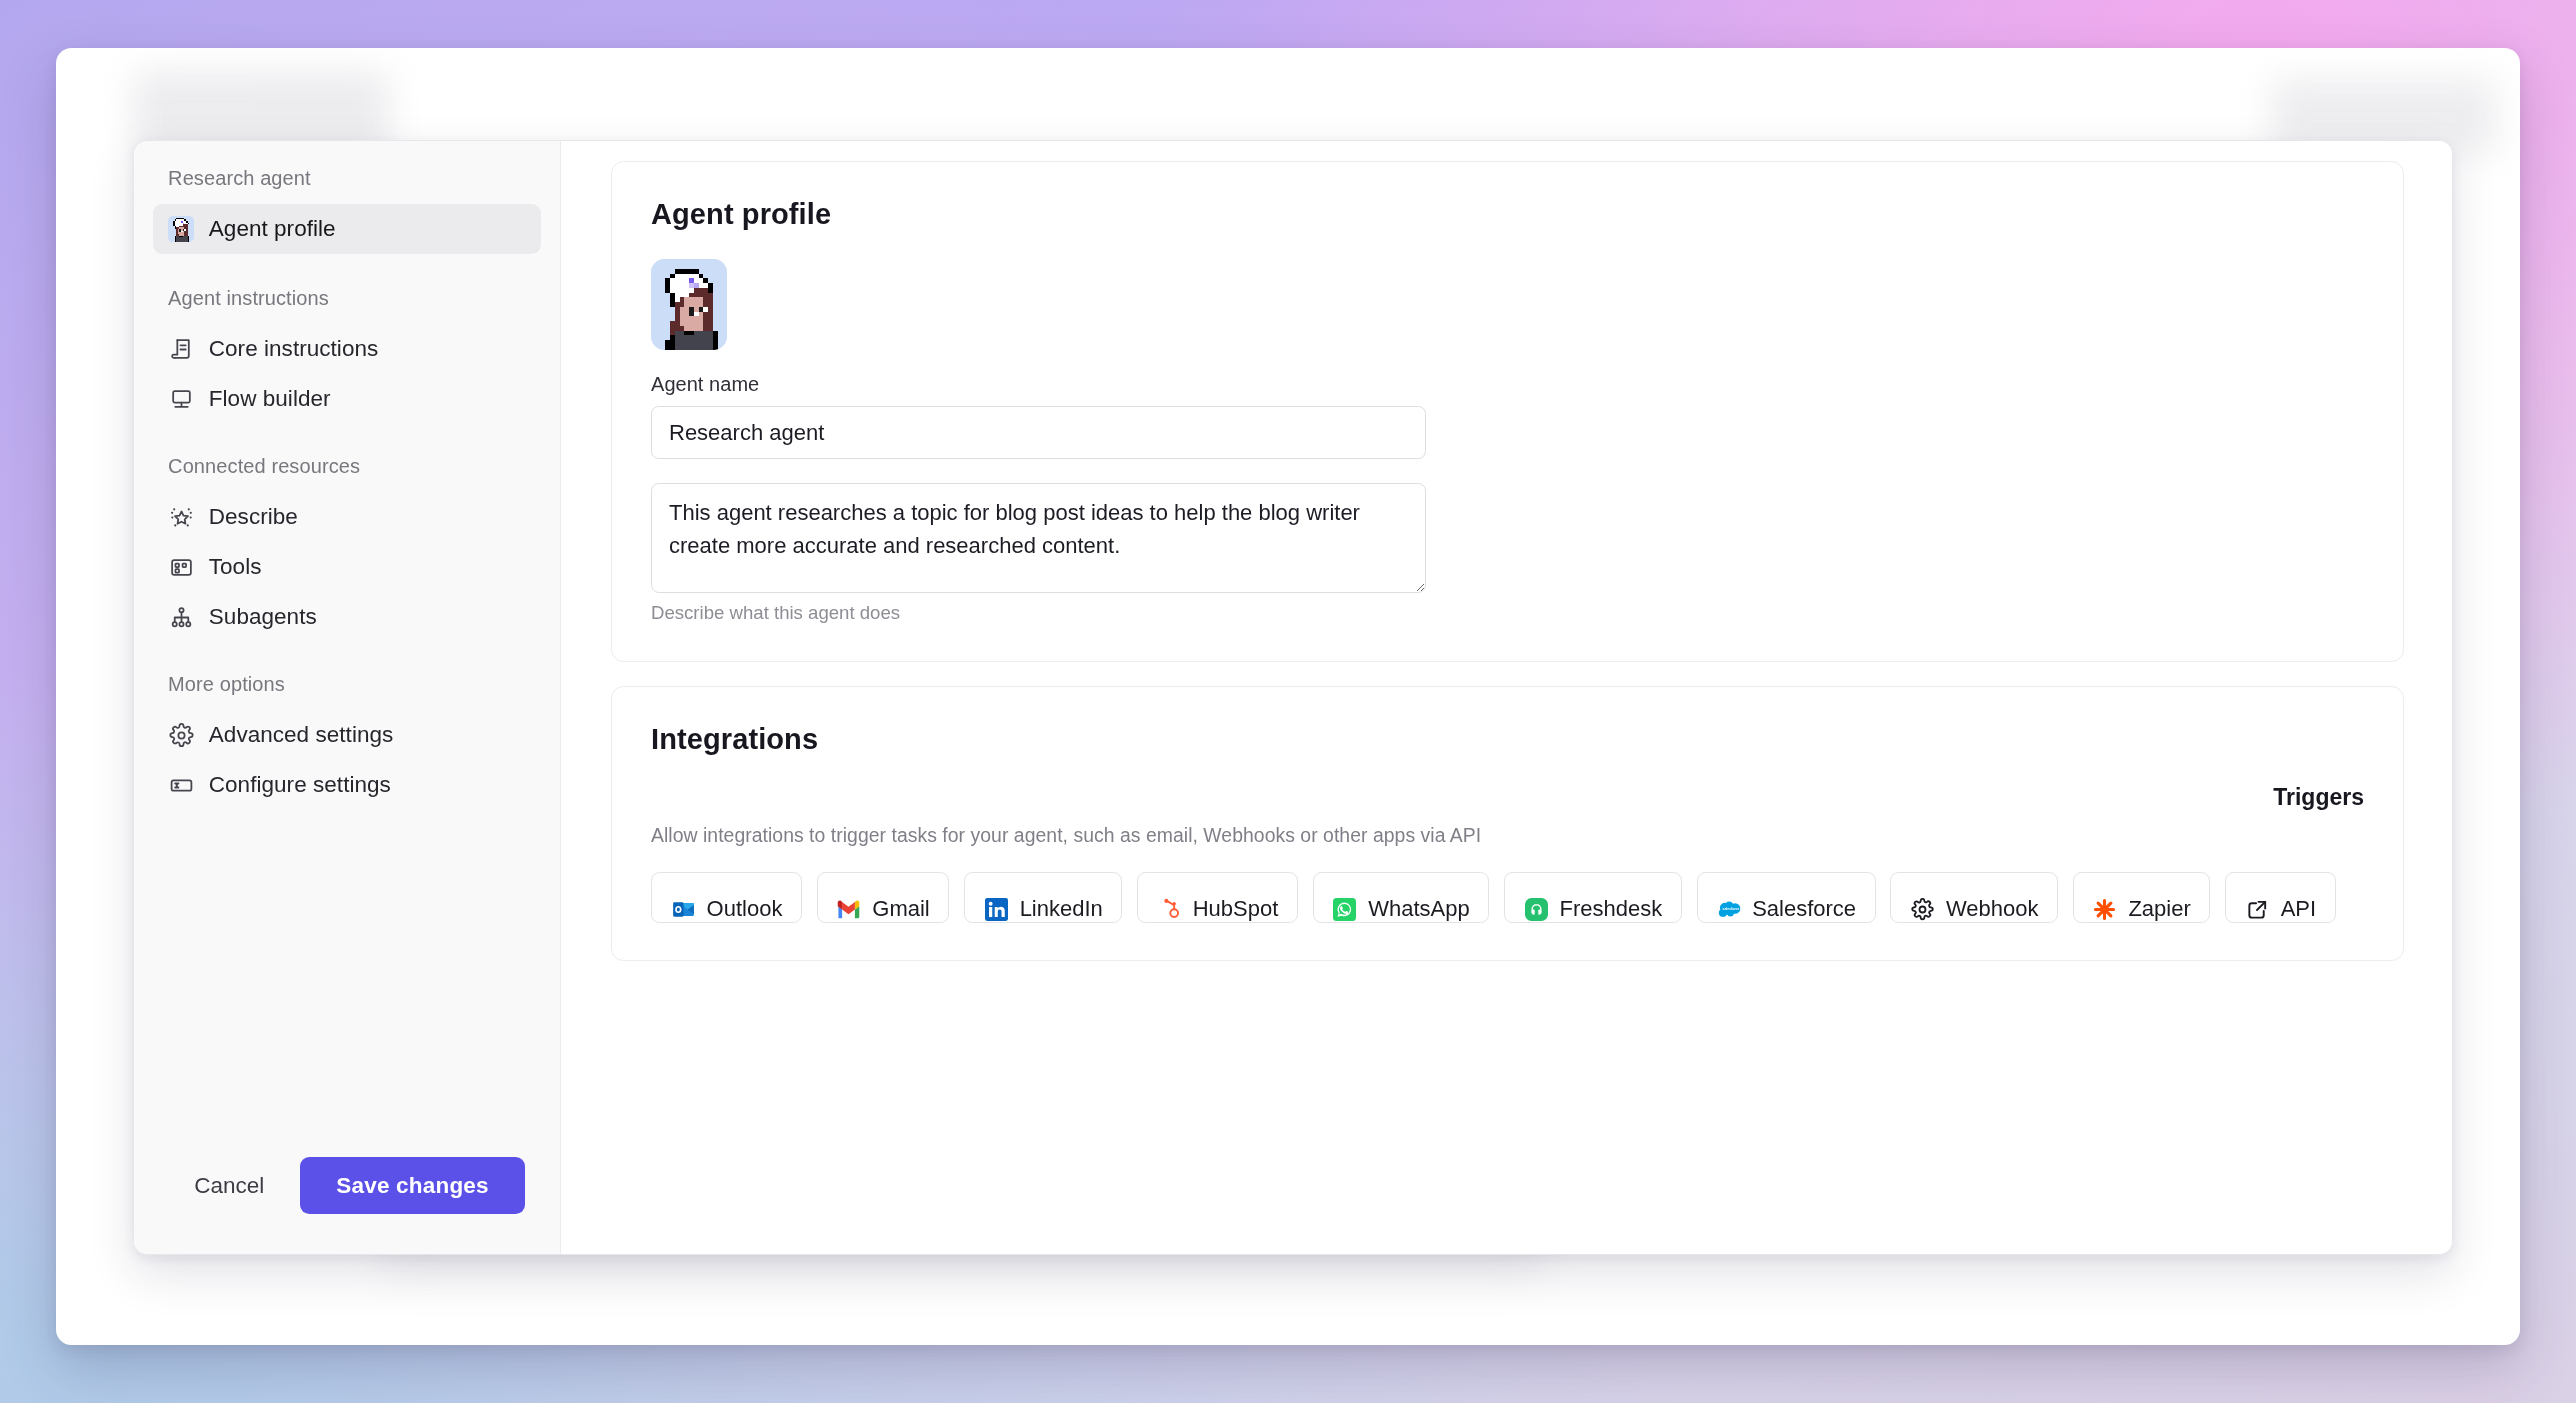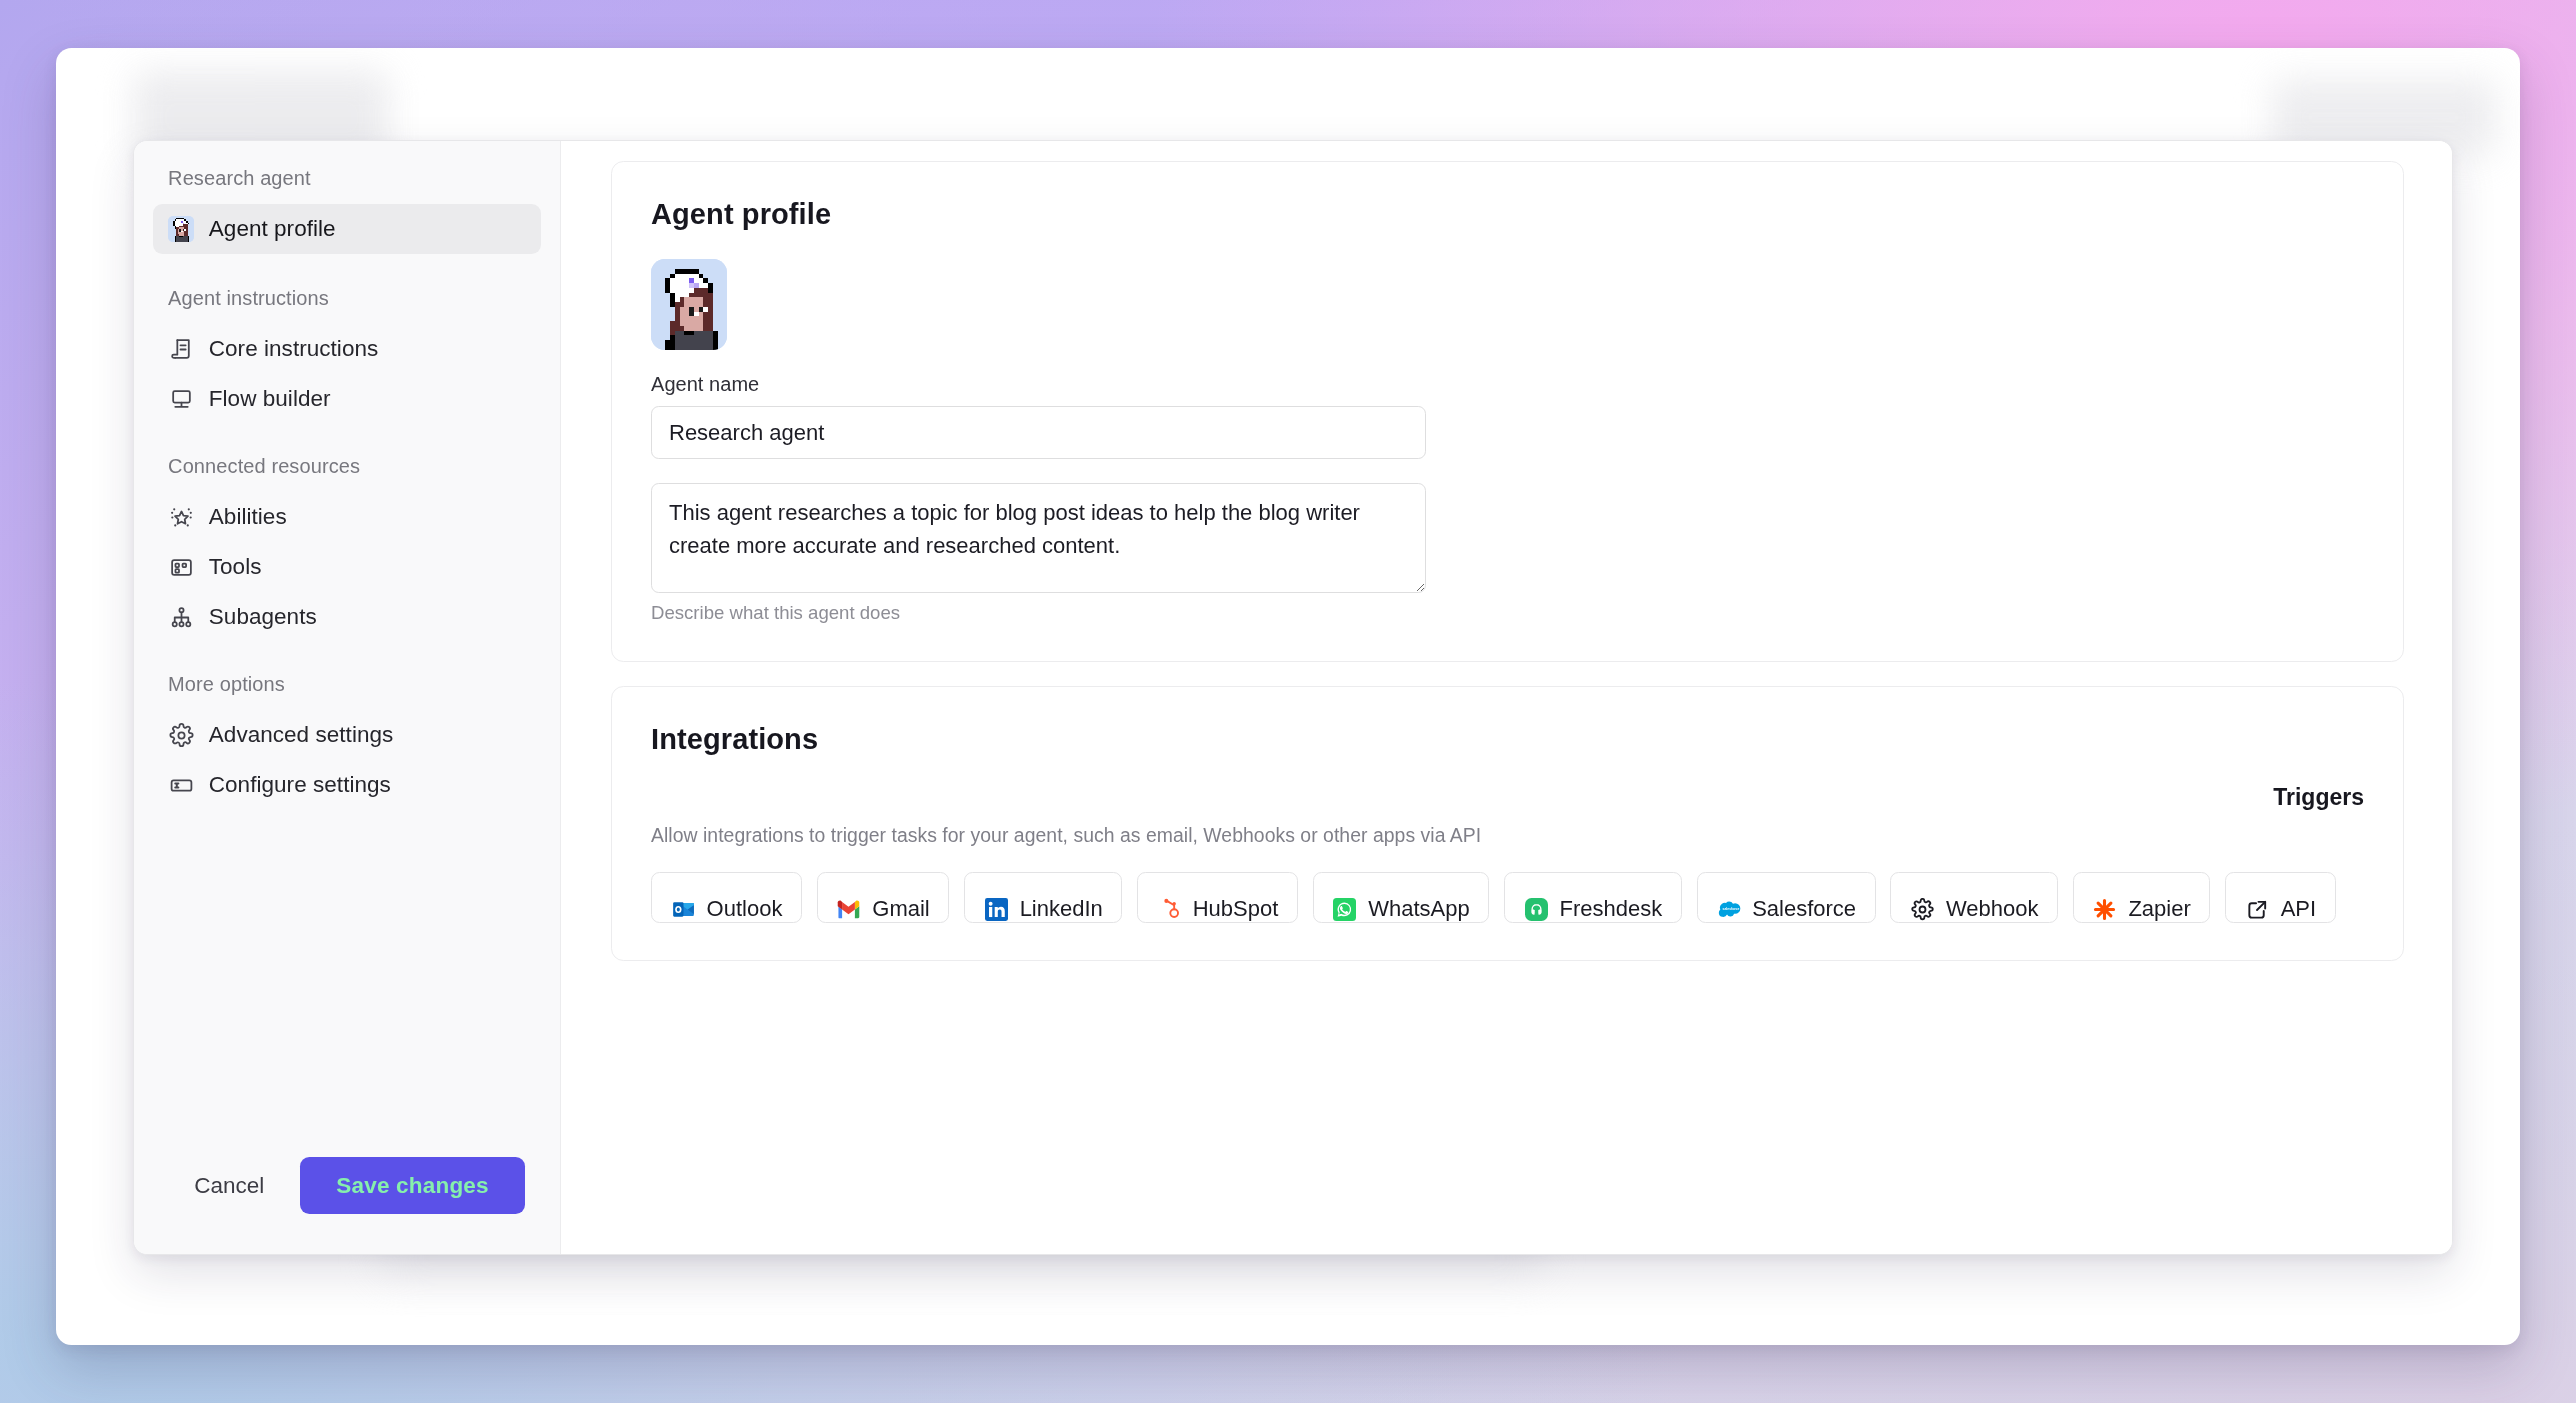--- a/index.html
+++ b/index.html
@@ -133,21 +133,21 @@
     padding: 14px 25px;
     border-radius: 9.3px;
     cursor: pointer;
   }
   .btn-primary {
     background: #5b51e8;
     border: none;
     font-family: inherit;
     font-size: 22.5px;
     font-weight: bold;
-    color: #86efac;
+    color: #ffffff;
     padding: 15.5px 36px;
     border-radius: 9.3px;
     cursor: pointer;
     letter-spacing: 0.2px;
   }
 
   
   .content {
     flex: 1 1 auto;
     background: #ffffff;
@@ -348,21 +348,21 @@
       <div class="nav-group">
         <div class="nav-heading">Connected resources</div>
 
         <div class="nav-item">
           <span class="nav-icon">
             <svg width="25" height="25" viewBox="0 0 24 24" fill="none" stroke="#46464e" stroke-width="1.7" stroke-linecap="round" stroke-linejoin="round">
               <path d="M12 6.2l1.9 3.9 4.3.6-3.1 3 .7 4.3-3.8-2-3.8 2 .7-4.3-3.1-3 4.3-.6z"></path>
               <path d="M3 7.5h.01M3.2 12h.01M5 4.2h.01M20.9 7.5h.01M20.8 12h.01M19 4.2h.01M6 19.6h.01M18 19.6h.01" stroke-width="2.1"></path>
             </svg>
           </span>
-          <span class="label">Abilities</span>
+          <span class="label">Describe</span>
         </div>
 
         <div class="nav-item">
           <span class="nav-icon">
             <svg width="25" height="25" viewBox="0 0 24 24" fill="none" stroke="#46464e" stroke-width="1.7" stroke-linecap="round" stroke-linejoin="round">
               <rect x="3" y="5" width="18" height="14" rx="2"></rect>
               <rect x="6.2" y="8.2" width="3.4" height="3.4" rx=".7"></rect>
               <rect x="13" y="8.2" width="3.4" height="3.4" rx=".7"></rect>
               <rect x="6.2" y="13.6" width="3.4" height="3.4" rx=".7"></rect>
             </svg>

